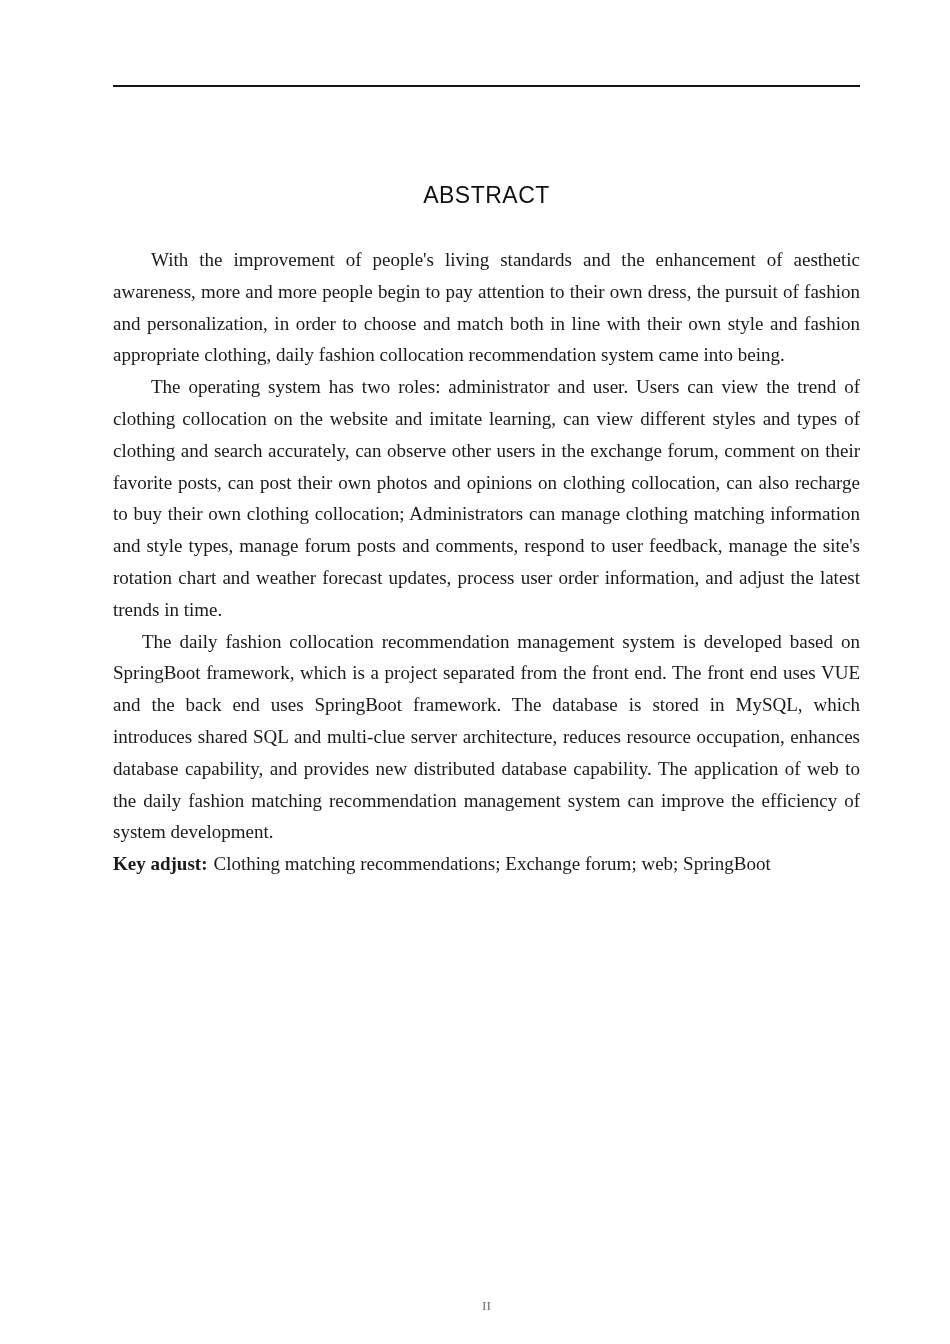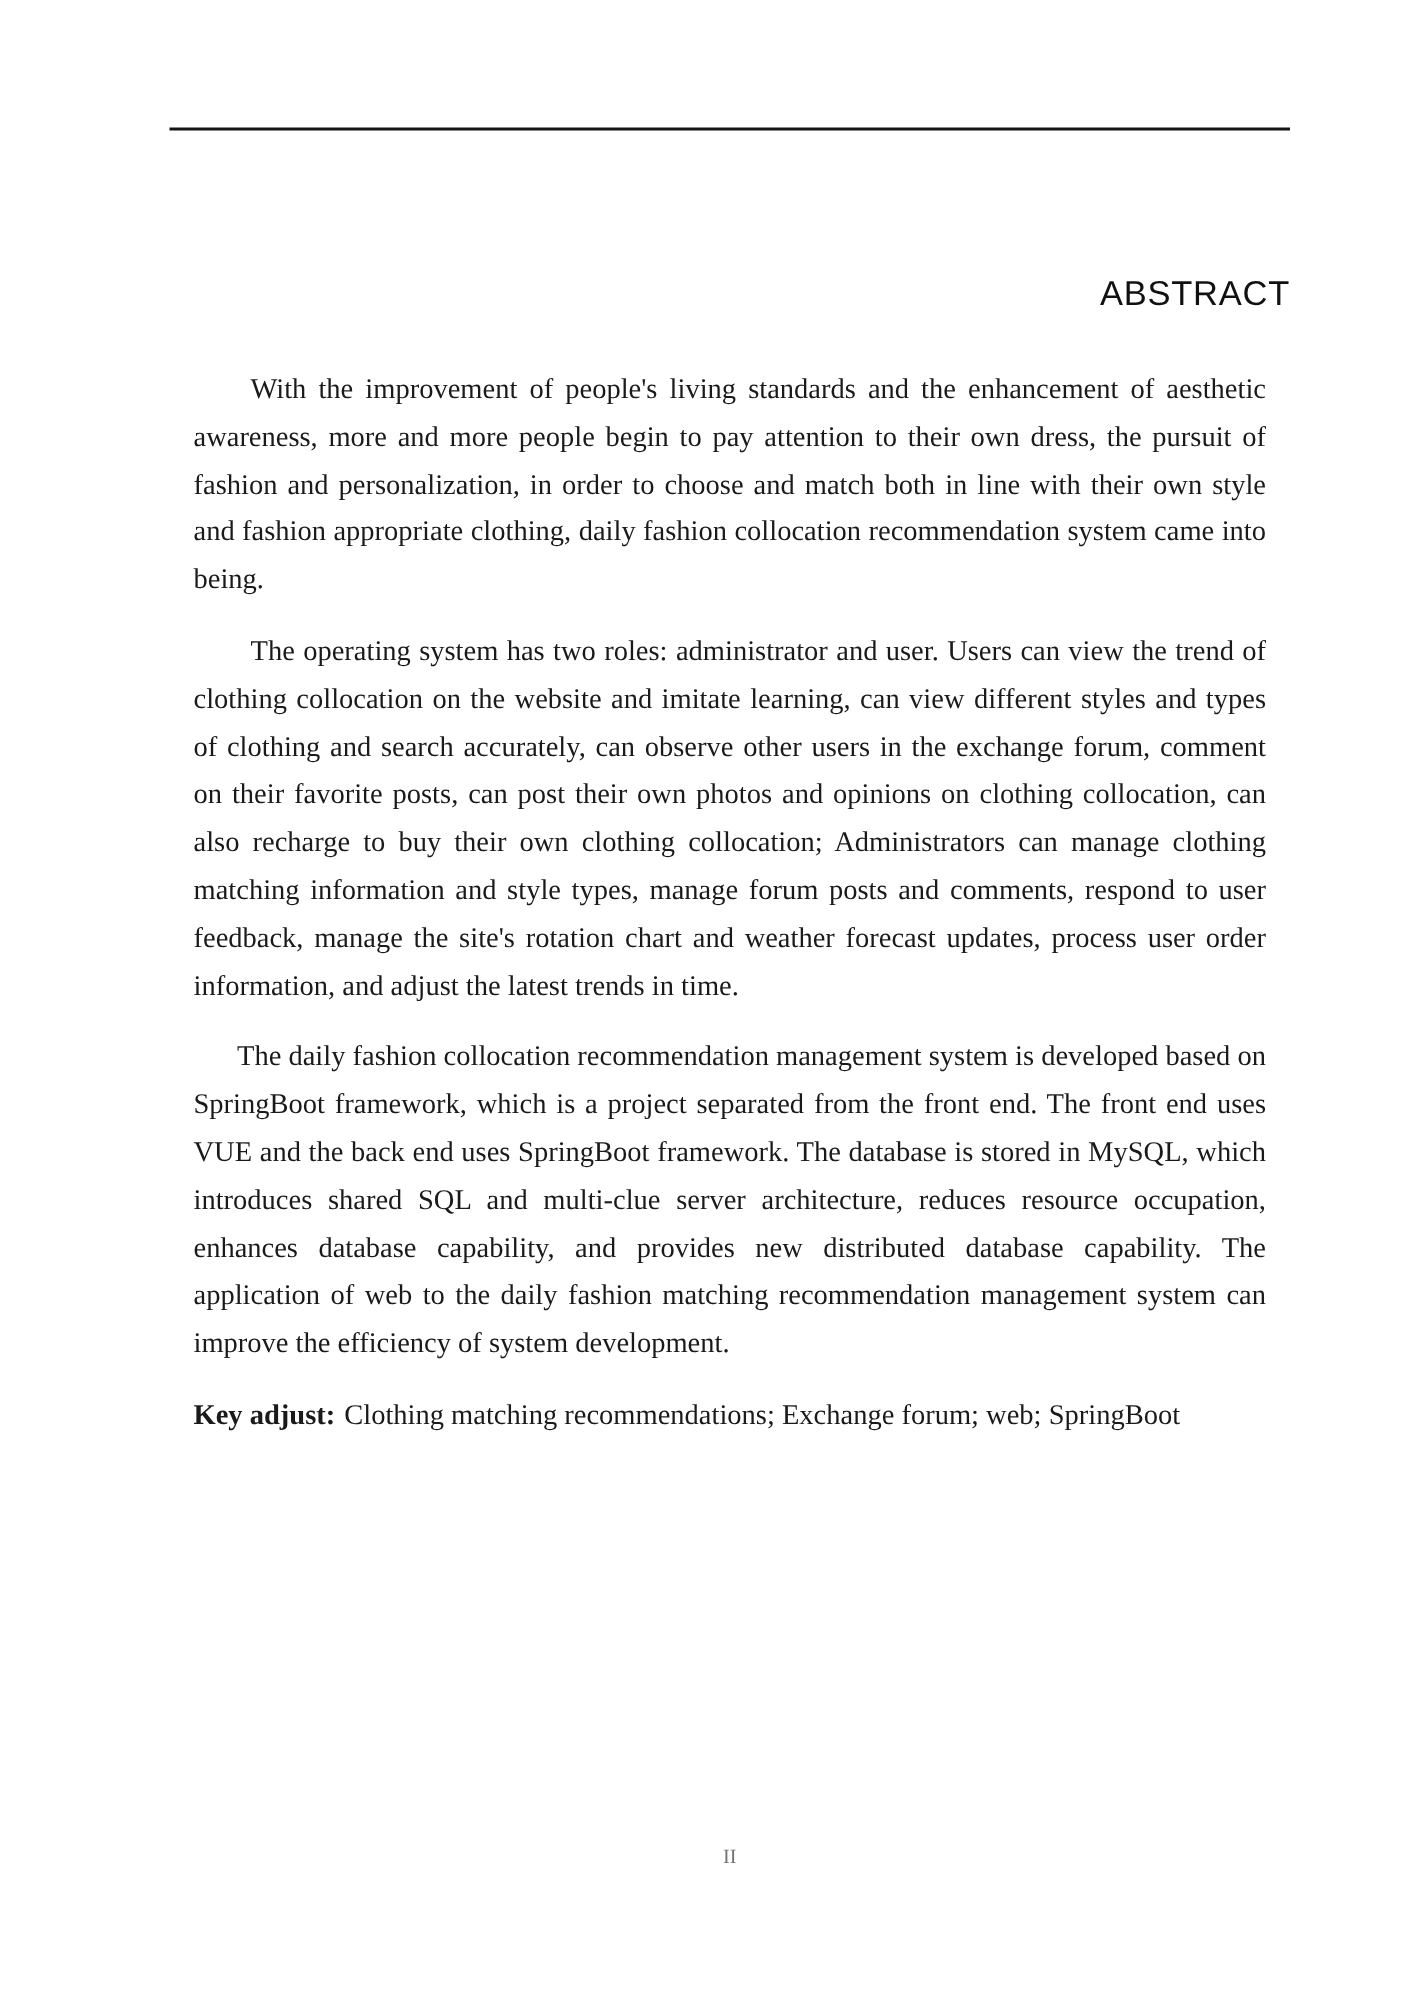--- a/index.html
+++ b/index.html
@@ -27,45 +27,45 @@
     height: 0;
     border-top: 2px solid #141414;
   }
   .title {
     margin: 95px 0 0 0;
     font-family: "Liberation Sans", sans-serif;
     font-weight: 400;
     font-size: 23px;
     line-height: 27px;
     letter-spacing: 0.5px;
-    text-align: right;
+    text-align: center;
     color: #111111;
   }
   .body-text {
     margin-top: 35px;
   }
   .para {
-    margin: 16px;
+    margin: 0;
     font-size: 19px;
     line-height: 31.8px;
     text-align: justify;
     color: #1a1a1a;
   }
   .indent-lg { text-indent: 38px; }
   .indent-sm { text-indent: 29px; }
   .keywords { text-indent: 0; }
   .keywords strong {
     font-weight: 700;
     margin-right: 6px;
   }
   .page-number {
     position: absolute;
     left: 113px;
     width: 747px;
-    top: 1230px;
+    top: 1298px;
     text-align: center;
     font-size: 13.5px;
     line-height: 16px;
     color: #737373;
   }
 </style>
 </head>
 <body>
 
 <div class="page">

